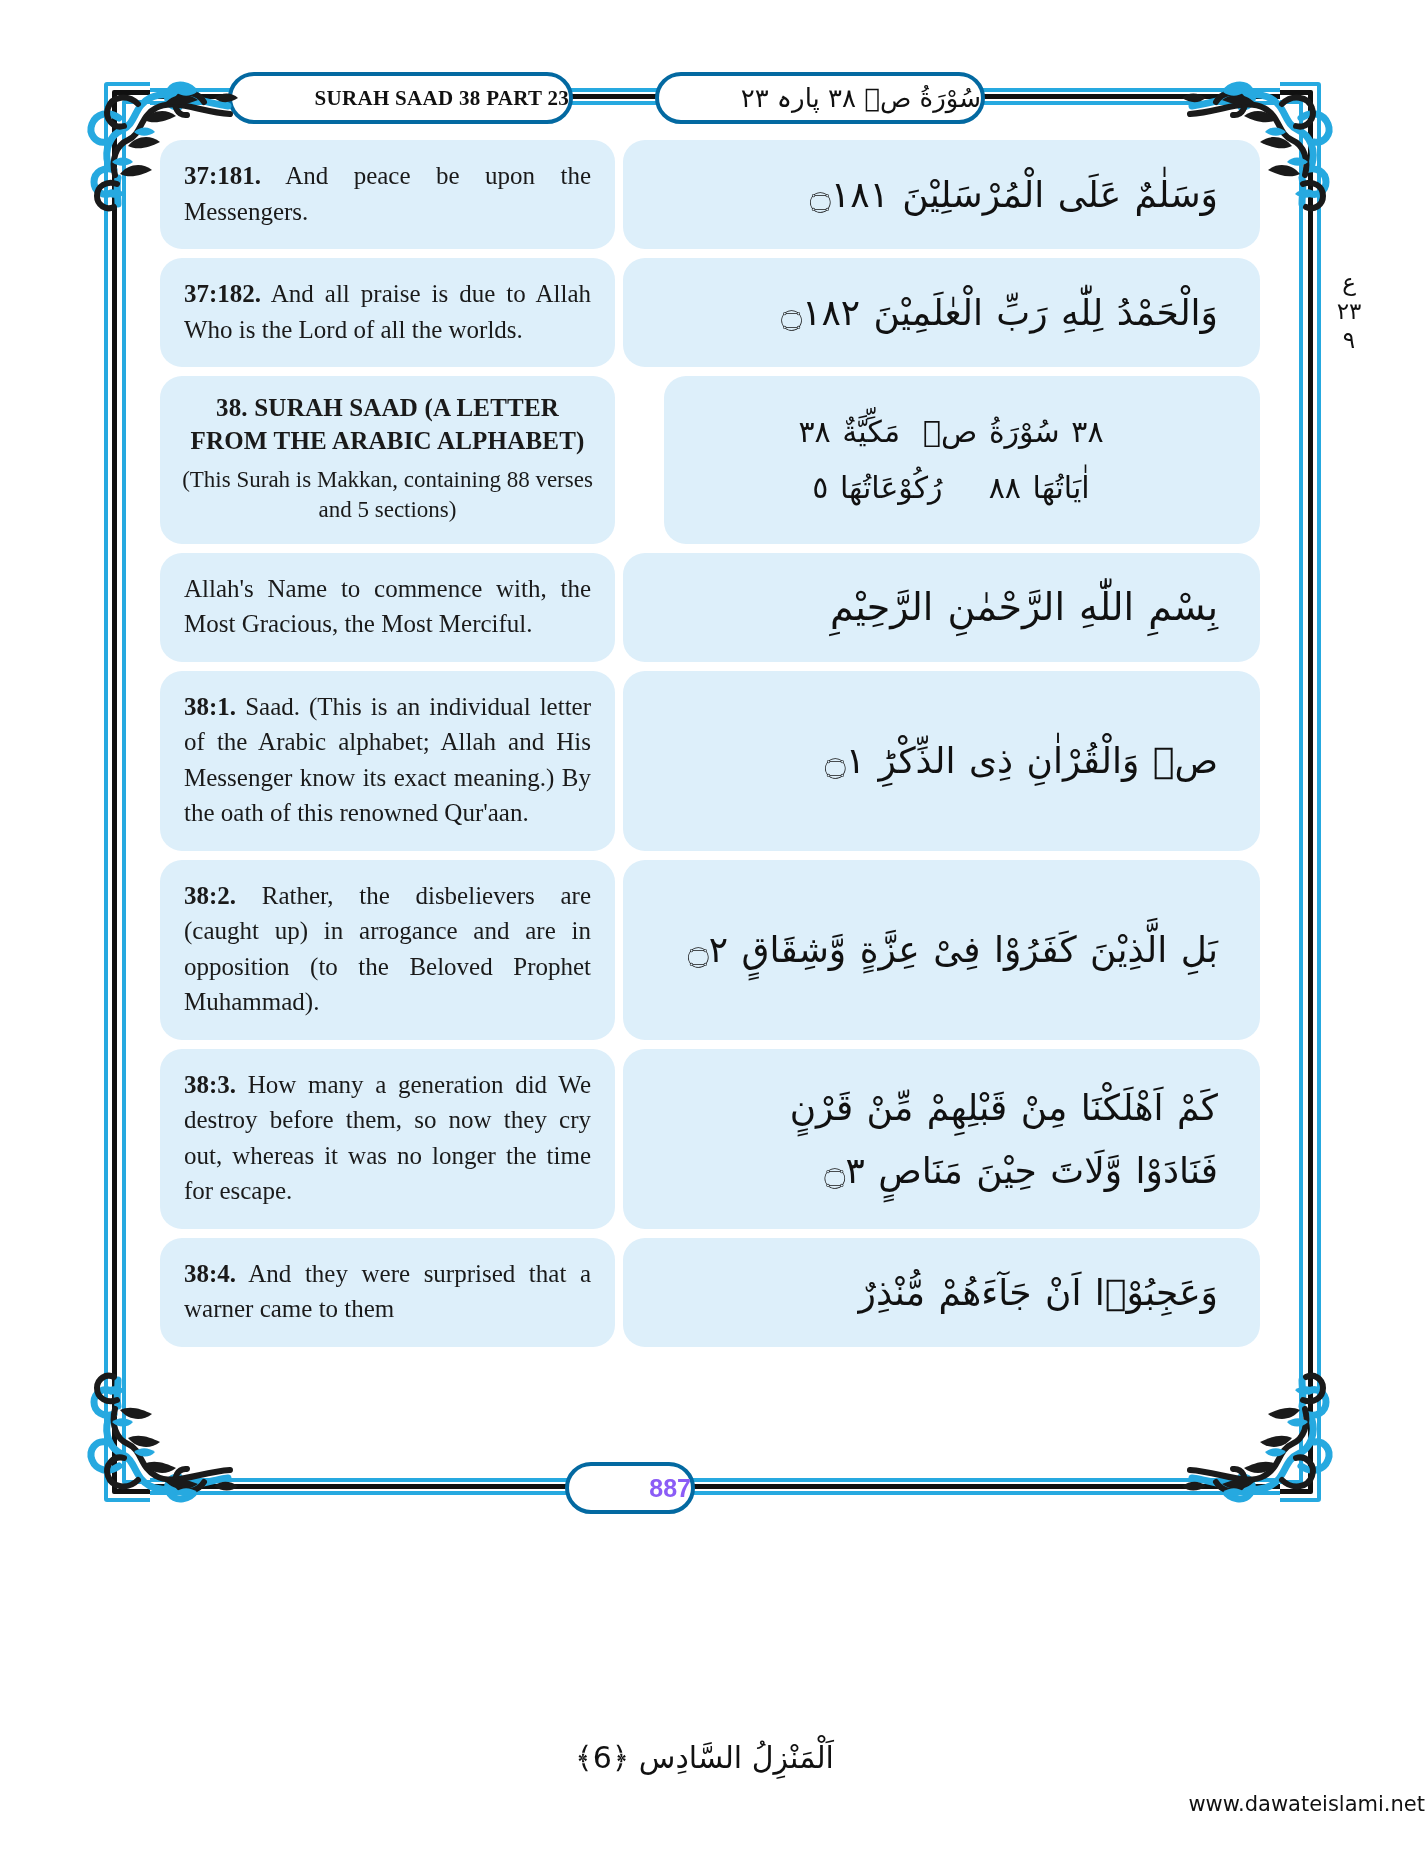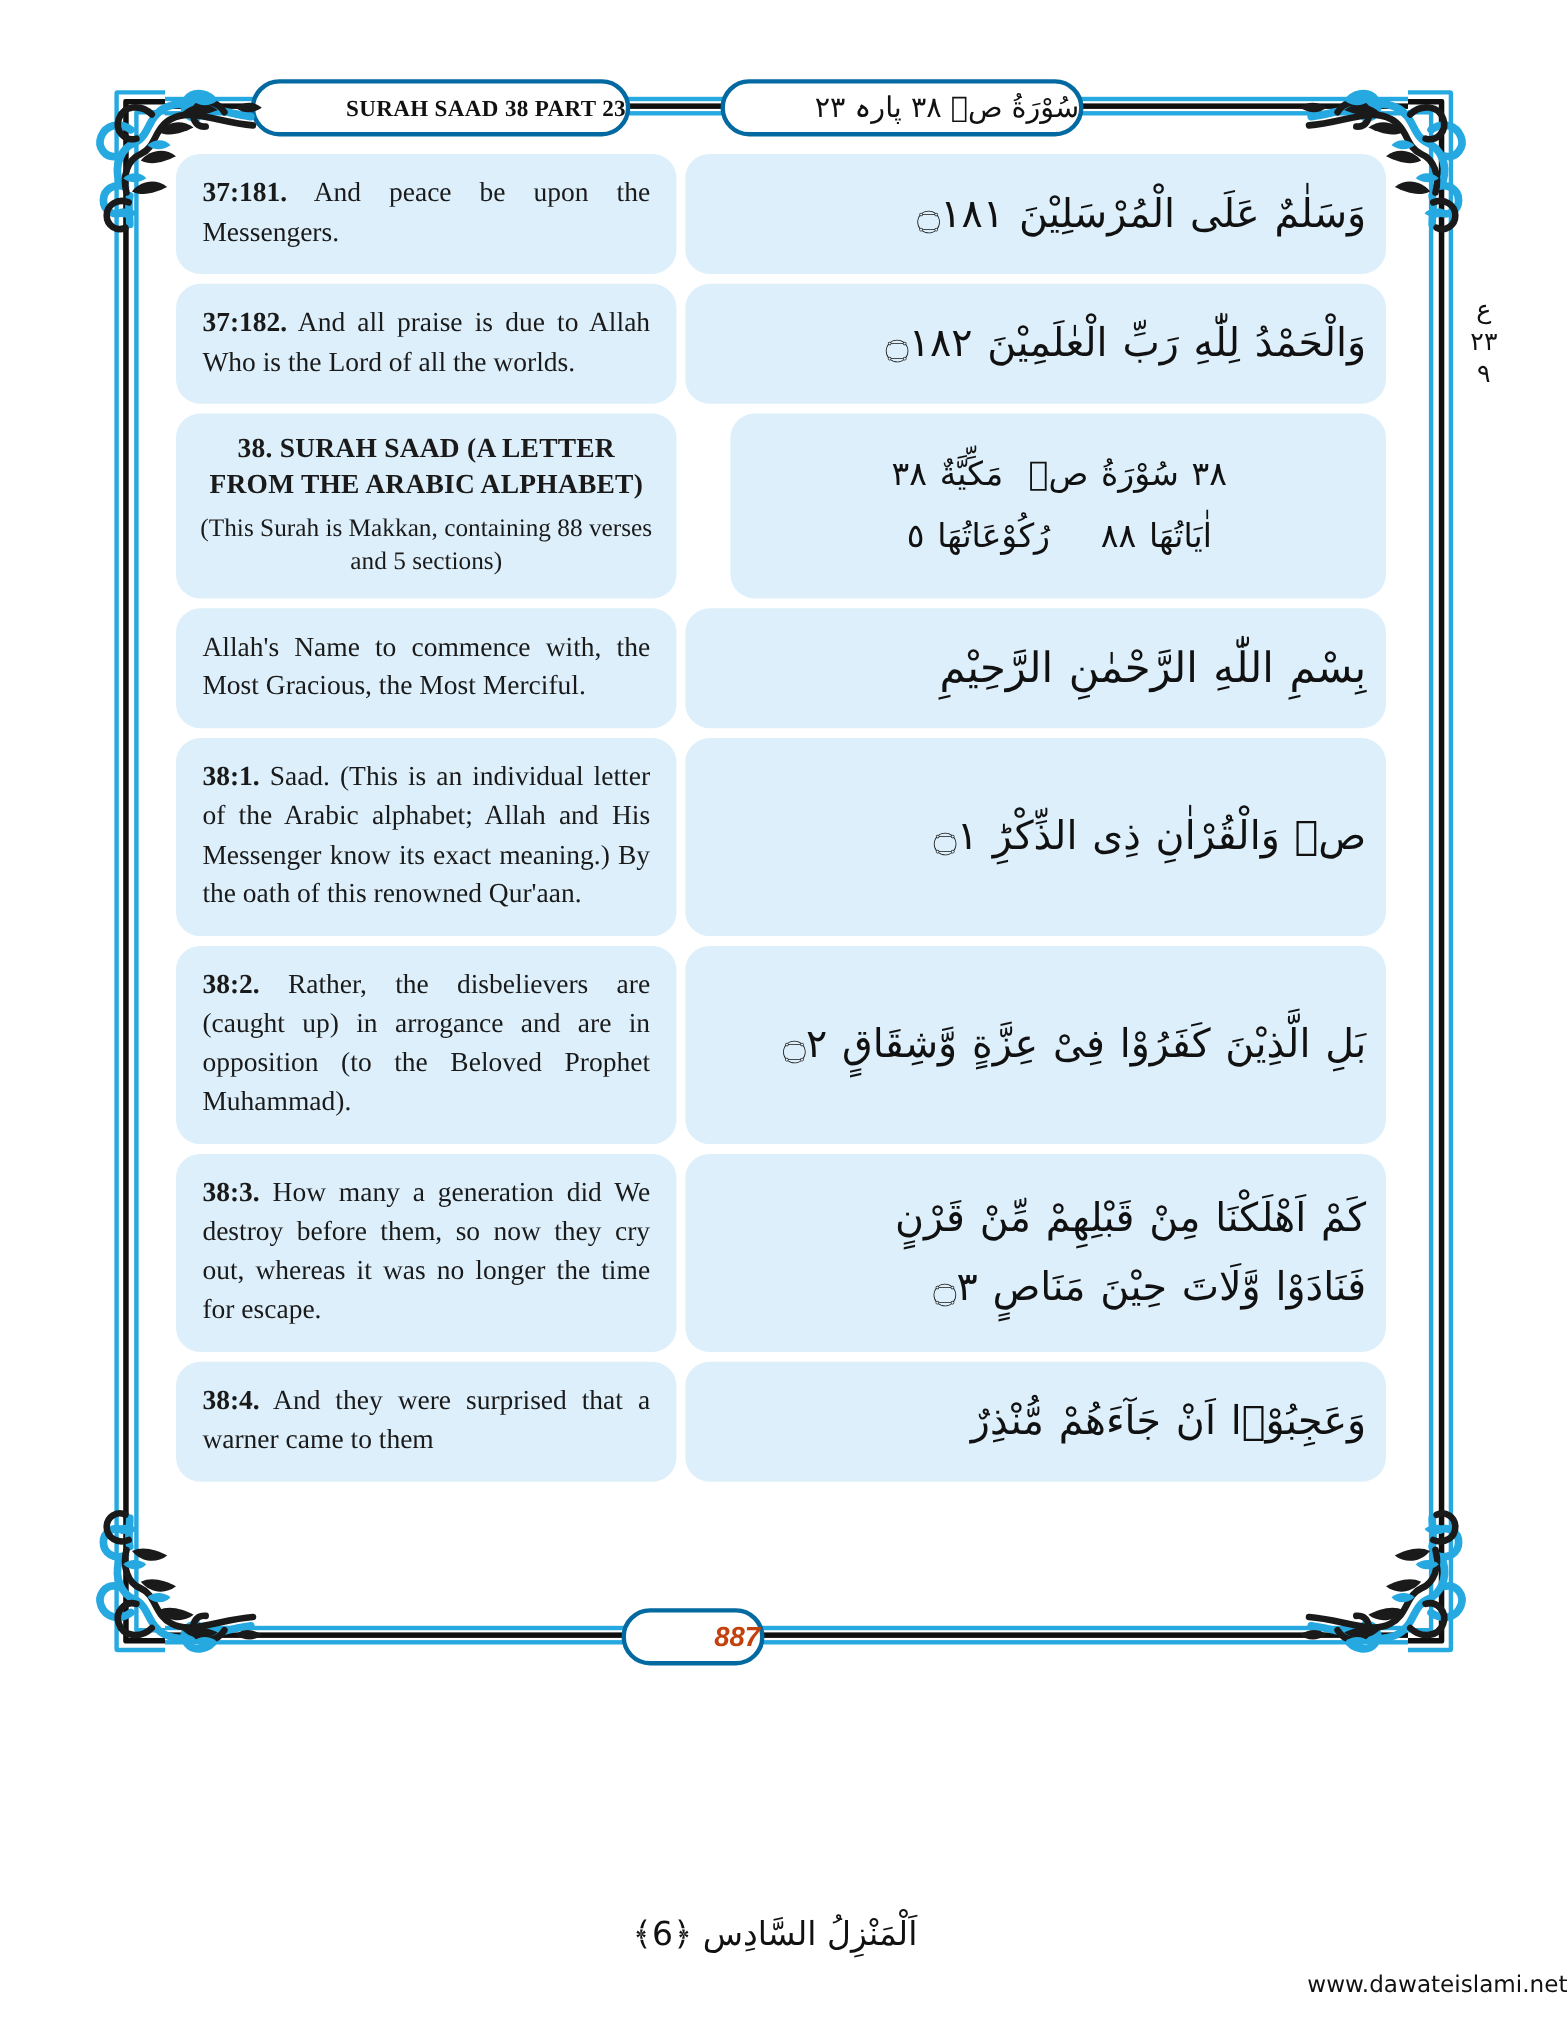--- a/index.html
+++ b/index.html
@@ -143,22 +143,21 @@
   .pill-foot {
     left: 565px;
     top: 1462px;
     width: 130px;
     height: 52px;
   }
   .pill-foot span {
     font-family: "Liberation Sans", sans-serif;
     font-weight: bold;
     font-size: 25px;
-    color: #c2410c;
-    font-style: italic;
+    color: #8b5cf6;
   }
 
   
   .orn {
     position: absolute;
     width: 170px;
     height: 170px;
     pointer-events: none;
   }
   .orn svg { width: 100%; height: 100%; display: block; }
@@ -198,21 +197,21 @@
     line-height: 1.42;
     color: #1a1a1a;
     text-align: justify;
     text-align-last: left;
     hyphens: none;
   }
   .cell-en b { font-weight: bold; }
 
   .cell-ar {
     flex: 1;
-    padding: 16px 18px 16px 20px;
+    padding: 16px 42px 16px 20px;
     display: flex;
     align-items: center;
     justify-content: flex-end;
     font-family: "DejaVu Sans", sans-serif;
     font-size: 36px;
     line-height: 1.75;
     color: #111111;
     direction: rtl;
     text-align: right;
     word-spacing: 2px;

